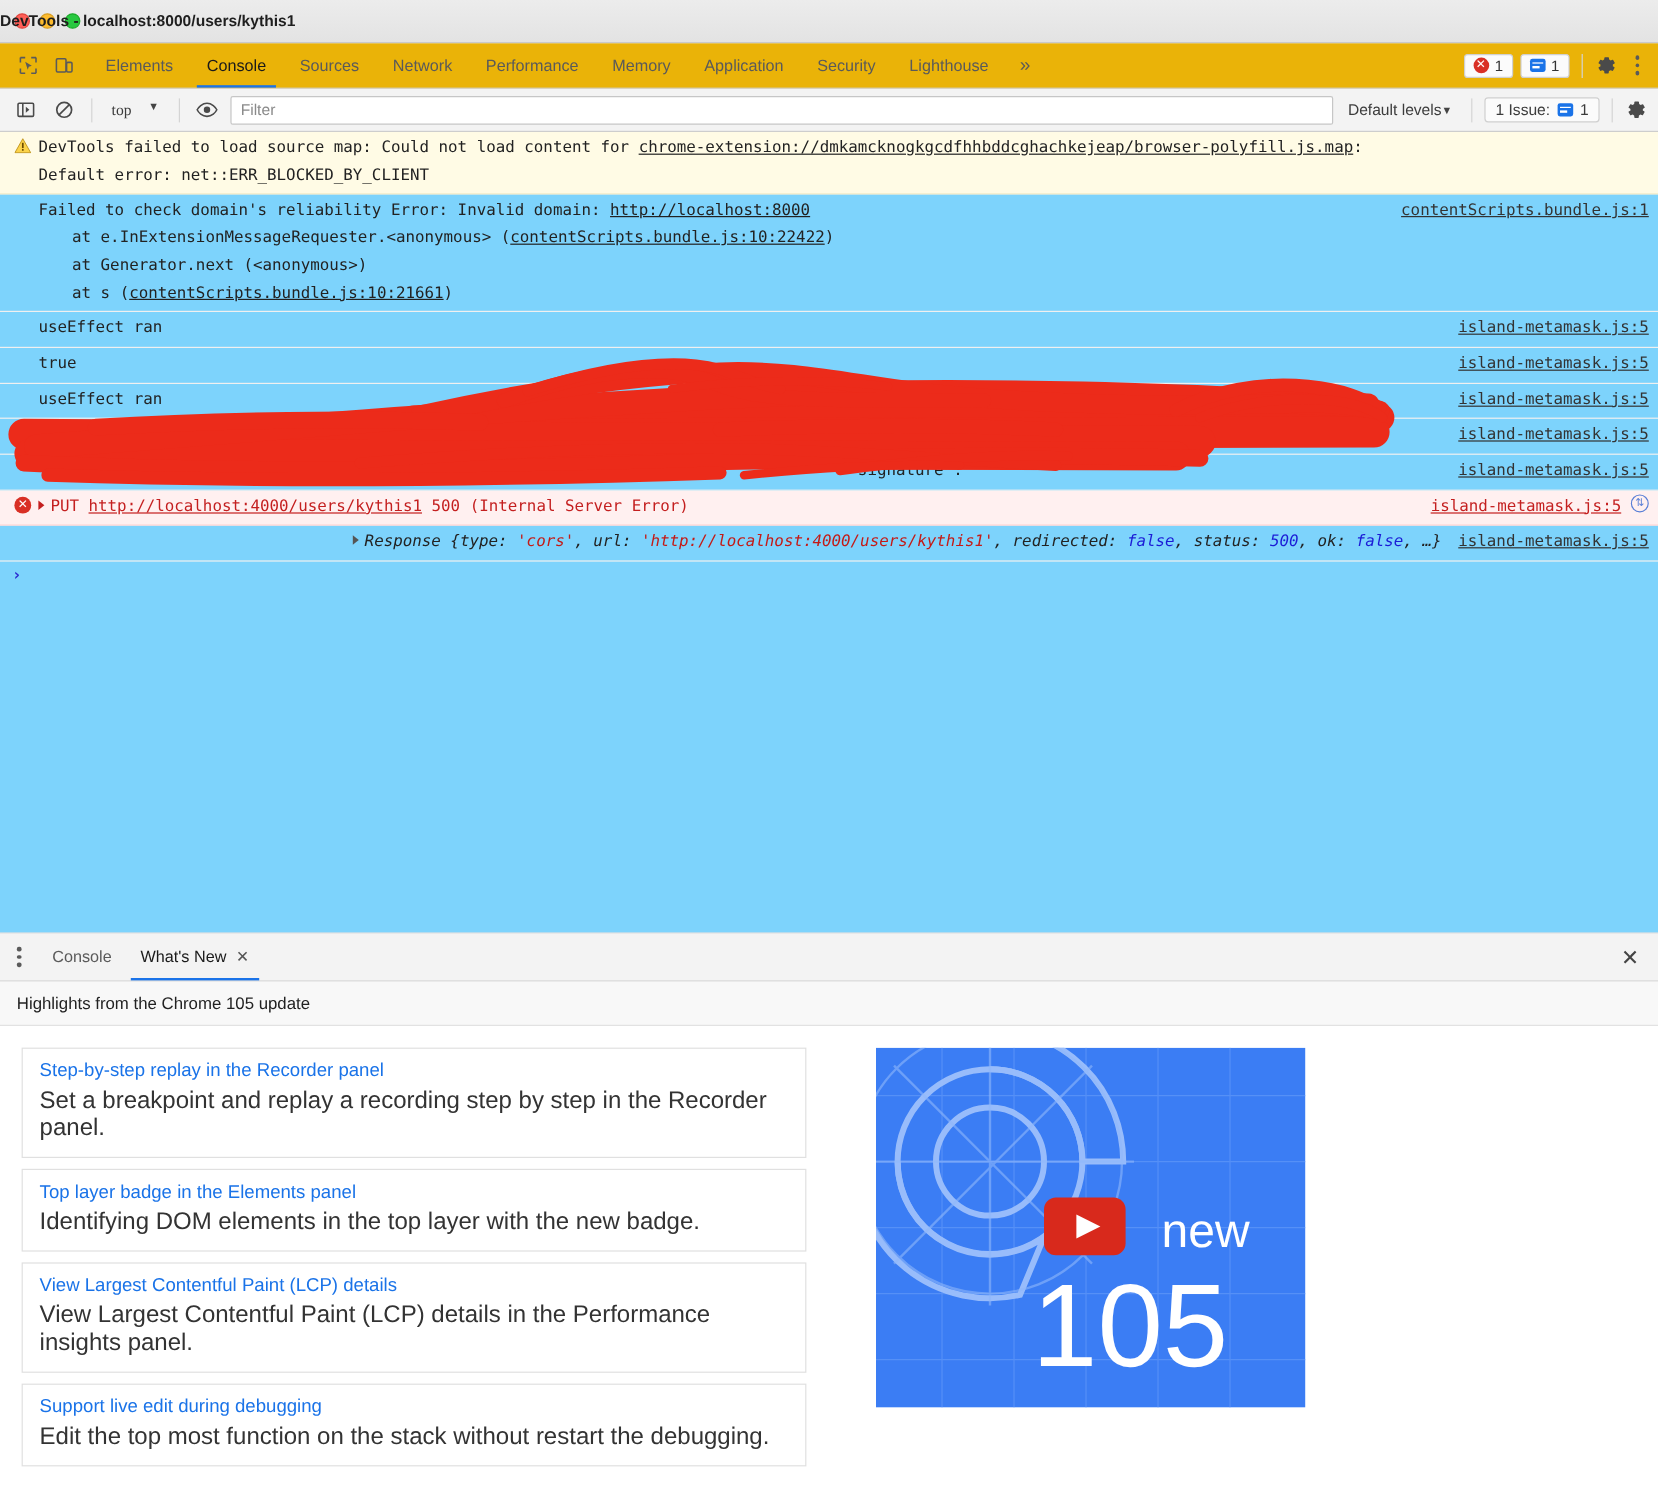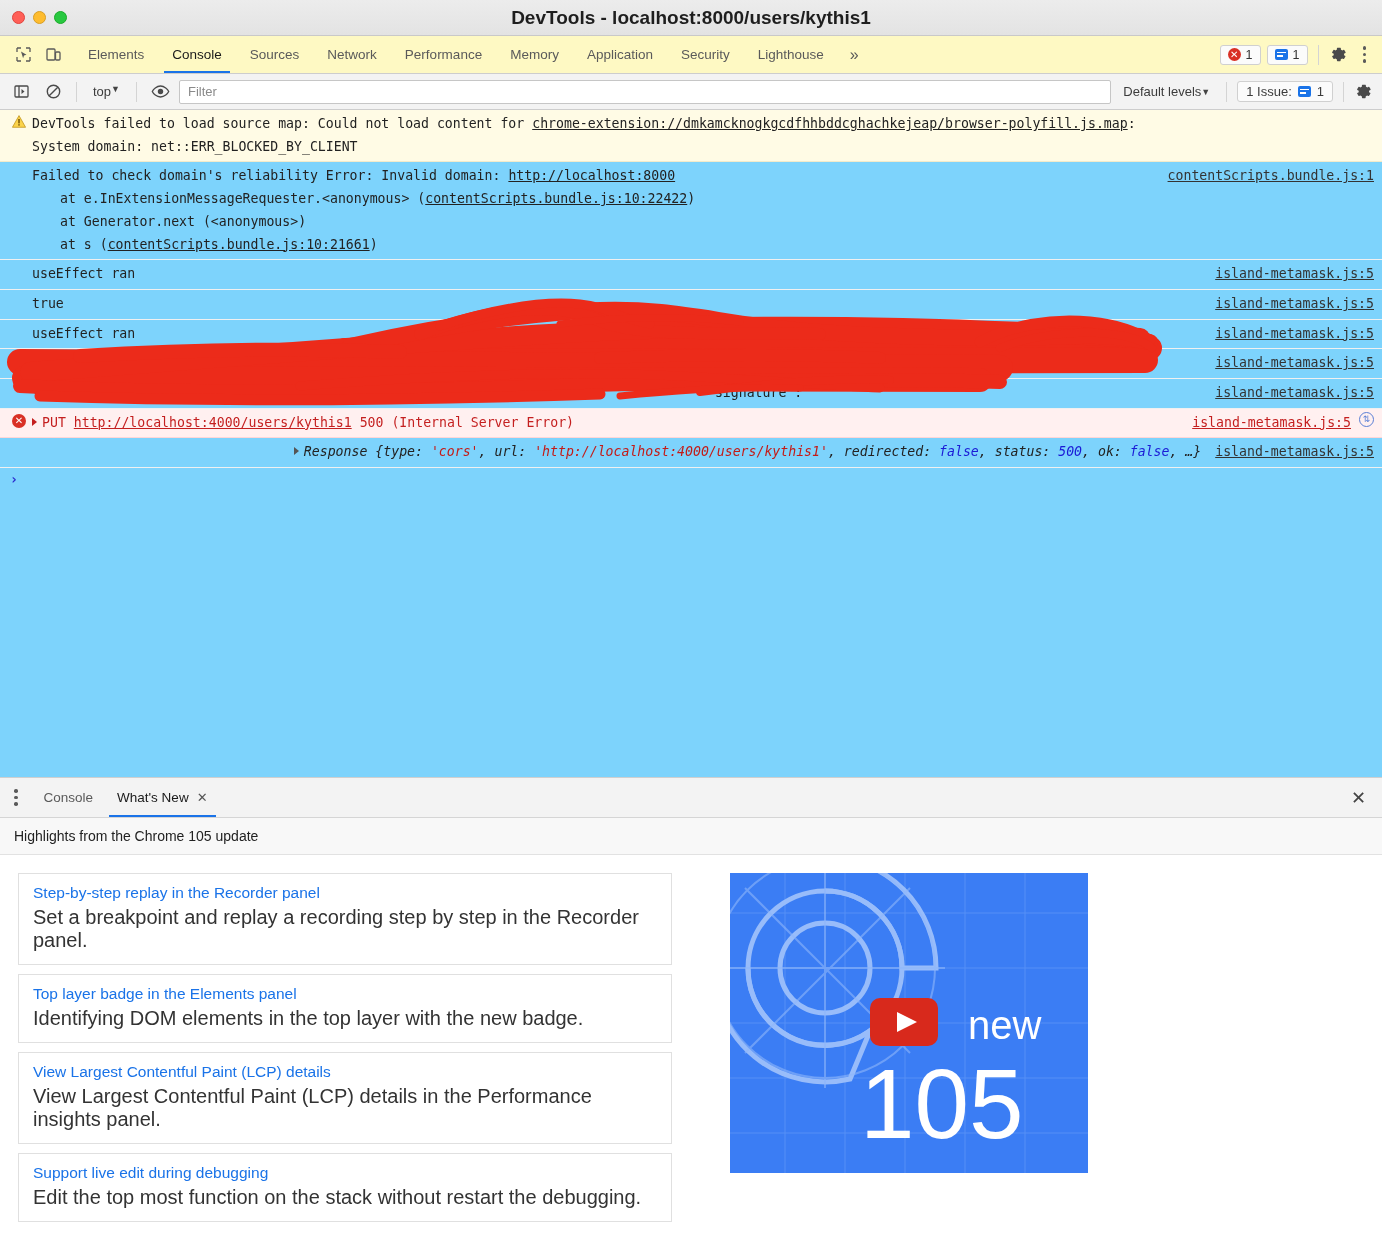--- a/index.html
+++ b/index.html
@@ -18,27 +18,27 @@
     background: linear-gradient(#ececec,#e3e3e3);
     border-bottom: 1px solid #c9c9c9;
     display: flex; align-items: center; position: relative;
   }
   .traffic { display:flex; gap:8px; padding-left:12px; }
   .dot { width:13px; height:13px; border-radius:50%; }
   .dot.red{background:#ff5f57;border:1px solid #e0443e;}
   .dot.yellow{background:#febc2e;border:1px solid #d89e24;}
   .dot.green{background:#28c840;border:1px solid #1aab29;}
   .titlebar-title {
-    position:absolute; left:0; right:0; text-align:center;
-    font-size:19px; font-weight:bold; color:#1e1e1e; pointer-events:none;
+    position:absolute; left:0; right:0; 
+    font-size:13px; font-weight:bold; color:#1e1e1e; pointer-events:none;
   }
 
   
   .tabstrip {
-    height: 38px; min-height:38px; background:#fef9c3;
+    height: 38px; min-height:38px; background:#eab308;
     border-bottom:1px solid #cdcdcd;
     display:flex; align-items:stretch; font-size:13.5px; color:#5a5a5a;
   }
   .tb-icon-group{ display:flex; align-items:center; gap:4px; padding:0 8px 0 10px; }
   .tb-icon { width:26px; height:26px; display:flex; align-items:center; justify-content:center; border-radius:3px; cursor:default; }
   .tabs { display:flex; align-items:stretch; }
   .tab { padding:0 14px; display:flex; align-items:center; color:#5a5a5a; position:relative; white-space:nowrap; }
   .tab.active { color:#1a1a1a; }
   .tab.active::after{ content:""; position:absolute; left:6px; right:6px; bottom:0; height:2px; background:#1a73e8; }
   .tab.more { padding:0 12px; font-size:16px; color:#5a5a5a; }
@@ -52,21 +52,21 @@
   .gear { width:20px; height:20px; }
   .kebab { display:flex; flex-direction:column; gap:3px; align-items:center; padding:0 8px; }
   .kebab i { width:3.5px; height:3.5px; border-radius:50%; background:#5a5a5a; display:block; }
 
   
   .console-toolbar {
     height:36px; min-height:36px; background:#f3f3f3; border-bottom:1px solid #cdcdcd;
     display:flex; align-items:center; padding:0 8px; gap:6px; font-size:13px; color:#3c3c3c;
   }
   .ct-btn { width:26px; height:24px; display:flex; align-items:center; justify-content:center; }
-  .ctx-select { display:flex; align-items:flex-start; gap:0; padding:0 6px; white-space:nowrap; }
+  .ctx-select { display:flex; align-items:flex-start; gap:14px; padding:0 6px; white-space:nowrap;font-family:Liberation Serif, serif; }
   .caret { font-size:9px; color:#444; }
   .filter-input {
     flex:1; height:24px; border:1px solid #c6c6c6; background:#fff; border-radius:2px;
     padding:0 8px; font-size:13px; color:#333; font-family:"Liberation Sans", sans-serif; outline:none;
   }
   .filter-input::placeholder{ color:#8a8a8a; }
   .levels { display:flex; align-items:center; gap:0; padding:0 6px; white-space:nowrap; }
   .issues-box { display:flex; align-items:center; gap:6px; border:1px solid #d0d0d0; background:#fbfbfb; border-radius:3px; padding:2px 8px; white-space:nowrap; }
 
   
@@ -235,21 +235,21 @@
   <div class="console-body">
 
     <div class="msg warn">
       <span class="gutter">
         <svg class="warn-ico" viewBox="0 0 14 13">
             <path d="M7 0.6L13.6 12.3H0.4z" fill="#fbd34b" stroke="#b98b10" stroke-width="0.7"></path>
             <rect x="6.3" y="4" width="1.4" height="4.4" fill="#6b4b00"></rect>
             <rect x="6.3" y="9.2" width="1.4" height="1.4" fill="#6b4b00"></rect>
           </svg>
       </span>
-      <span class="text"><span>DevTools failed to load source map: Could not load content for </span><a class="lnk" href="#">chrome-extension://dmkamcknogkgcdfhhbddcghachkejeap/browser-polyfill.js.map</a><span>:</span><br><span>System domain: net::ERR_BLOCKED_BY_CLIENT</span></span>
+      <span class="text"><span>DevTools failed to load source map: Could not load content for </span><a class="lnk" href="#">chrome-extension://dmkamcknogkgcdfhhbddcghachkejeap/browser-polyfill.js.map</a><span>:</span><br><span>Default error: net::ERR_BLOCKED_BY_CLIENT</span></span>
     </div>
 
     <div class="msg">
       <span class="gutter"></span>
       <span class="text"><span>Failed to check domain's reliability Error: Invalid domain: </span><a class="lnk" href="#">http://localhost:8000</a><br><span class="indent"><span>at e.InExtensionMessageRequester.&lt;anonymous&gt; (</span><a class="lnk" href="#">contentScripts.bundle.js:10:22422</a><span>)</span></span><span class="indent">at Generator.next (&lt;anonymous&gt;)</span><span class="indent"><span>at s (</span><a class="lnk" href="#">contentScripts.bundle.js:10:21661</a><span>)</span></span></span>
       <a class="src" href="#">contentScripts.bundle.js:1</a>
     </div>
 
     <div class="msg">
       <span class="gutter"></span>

